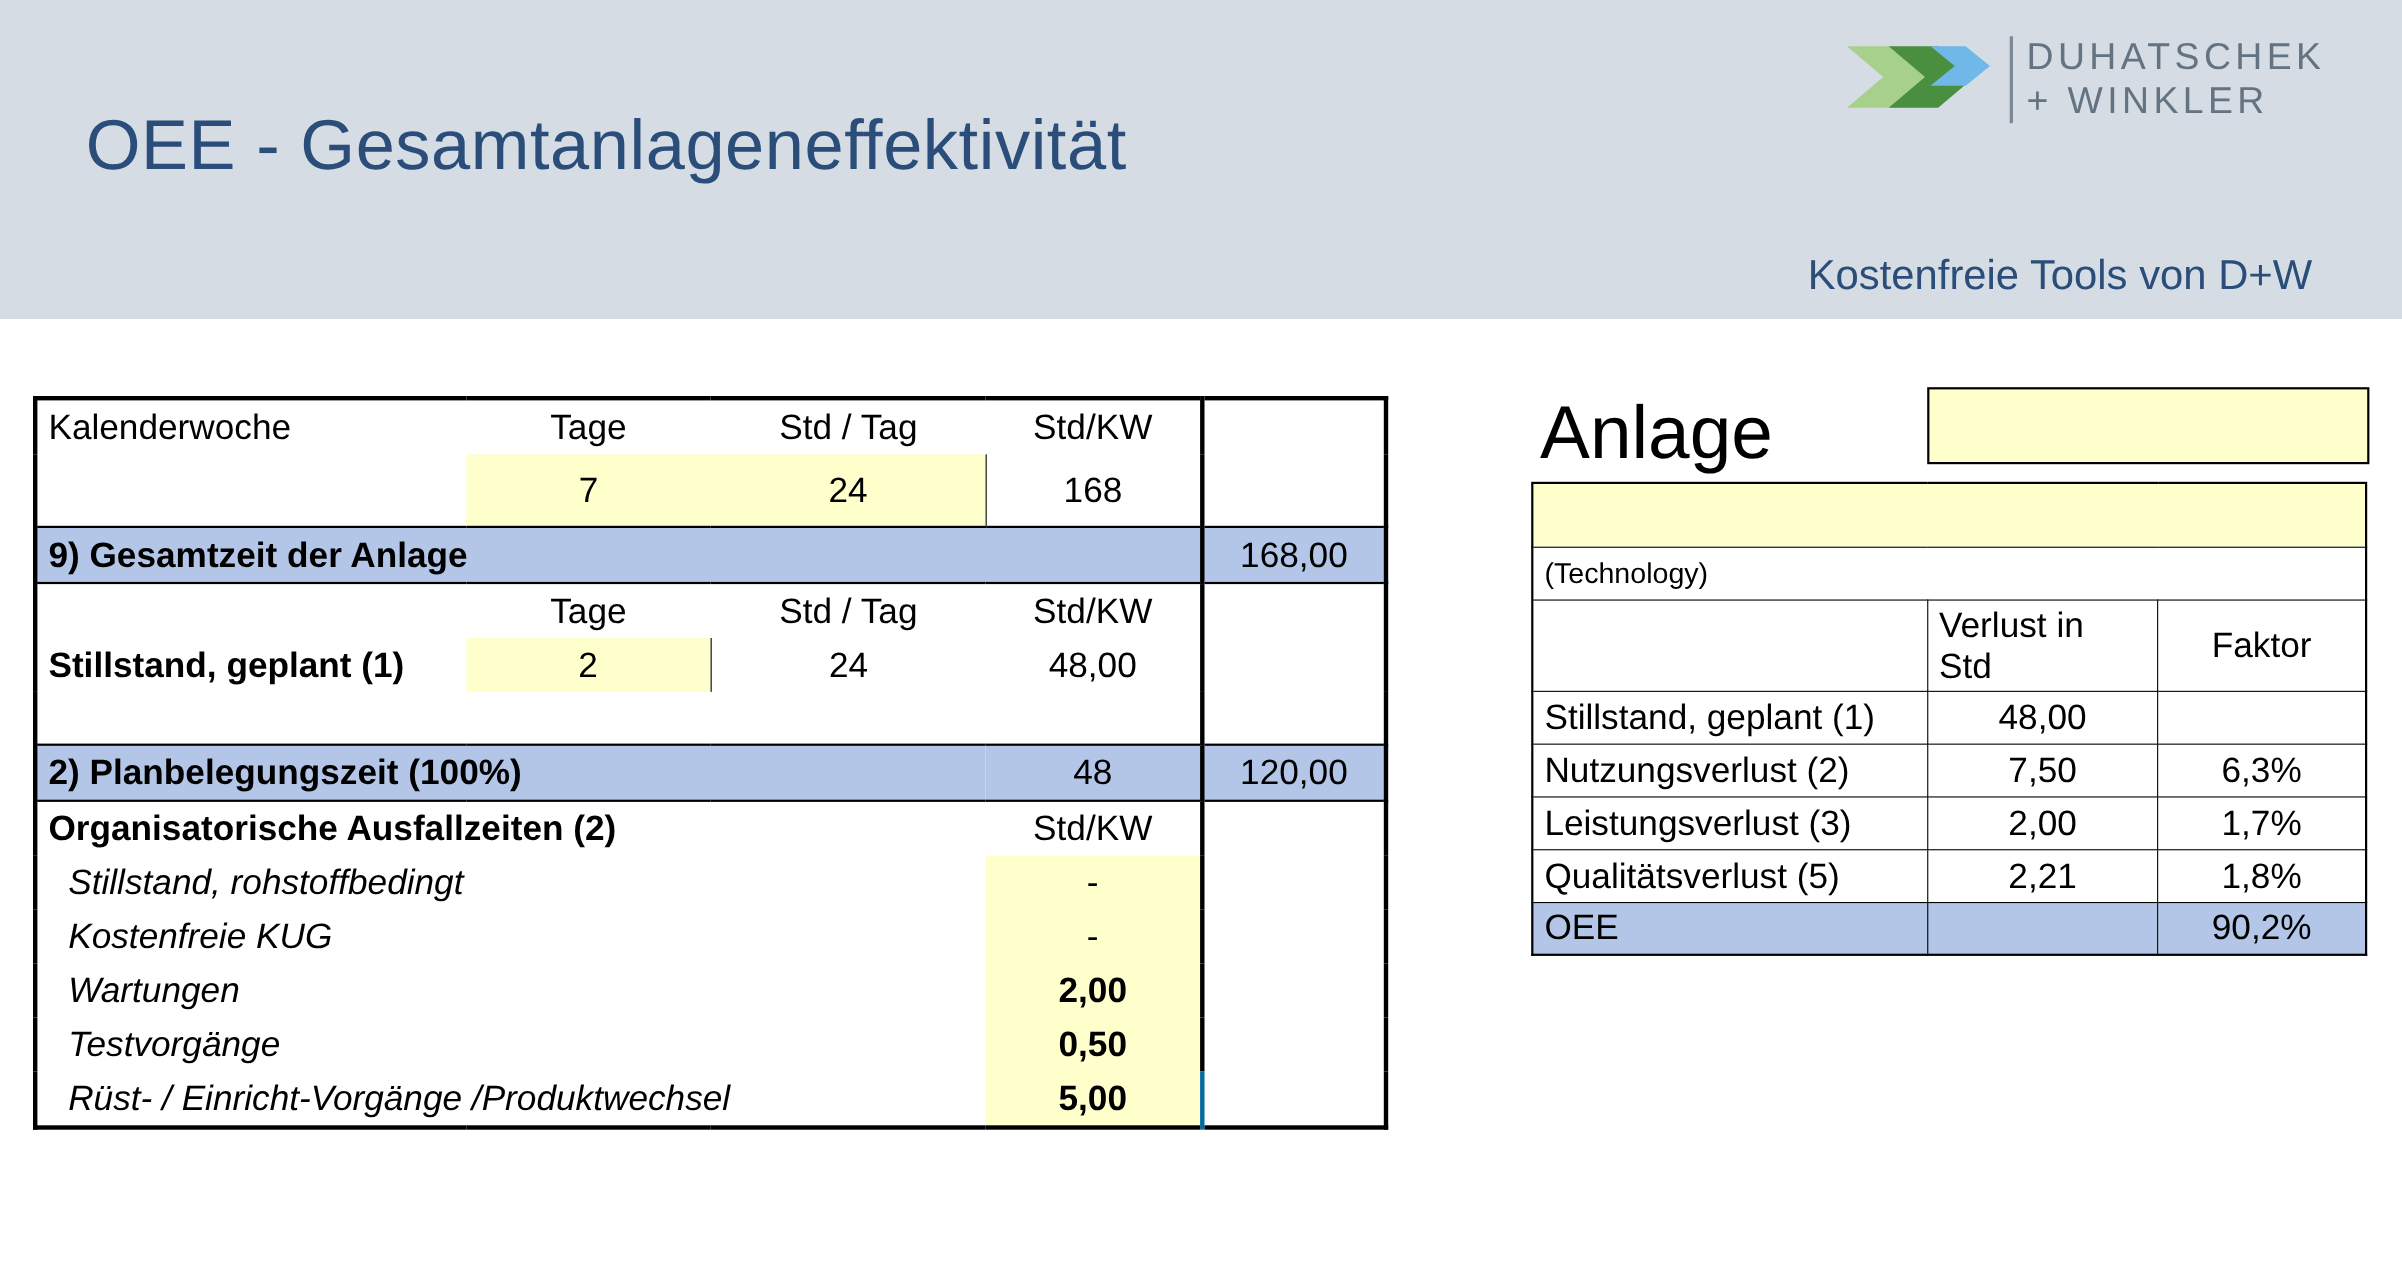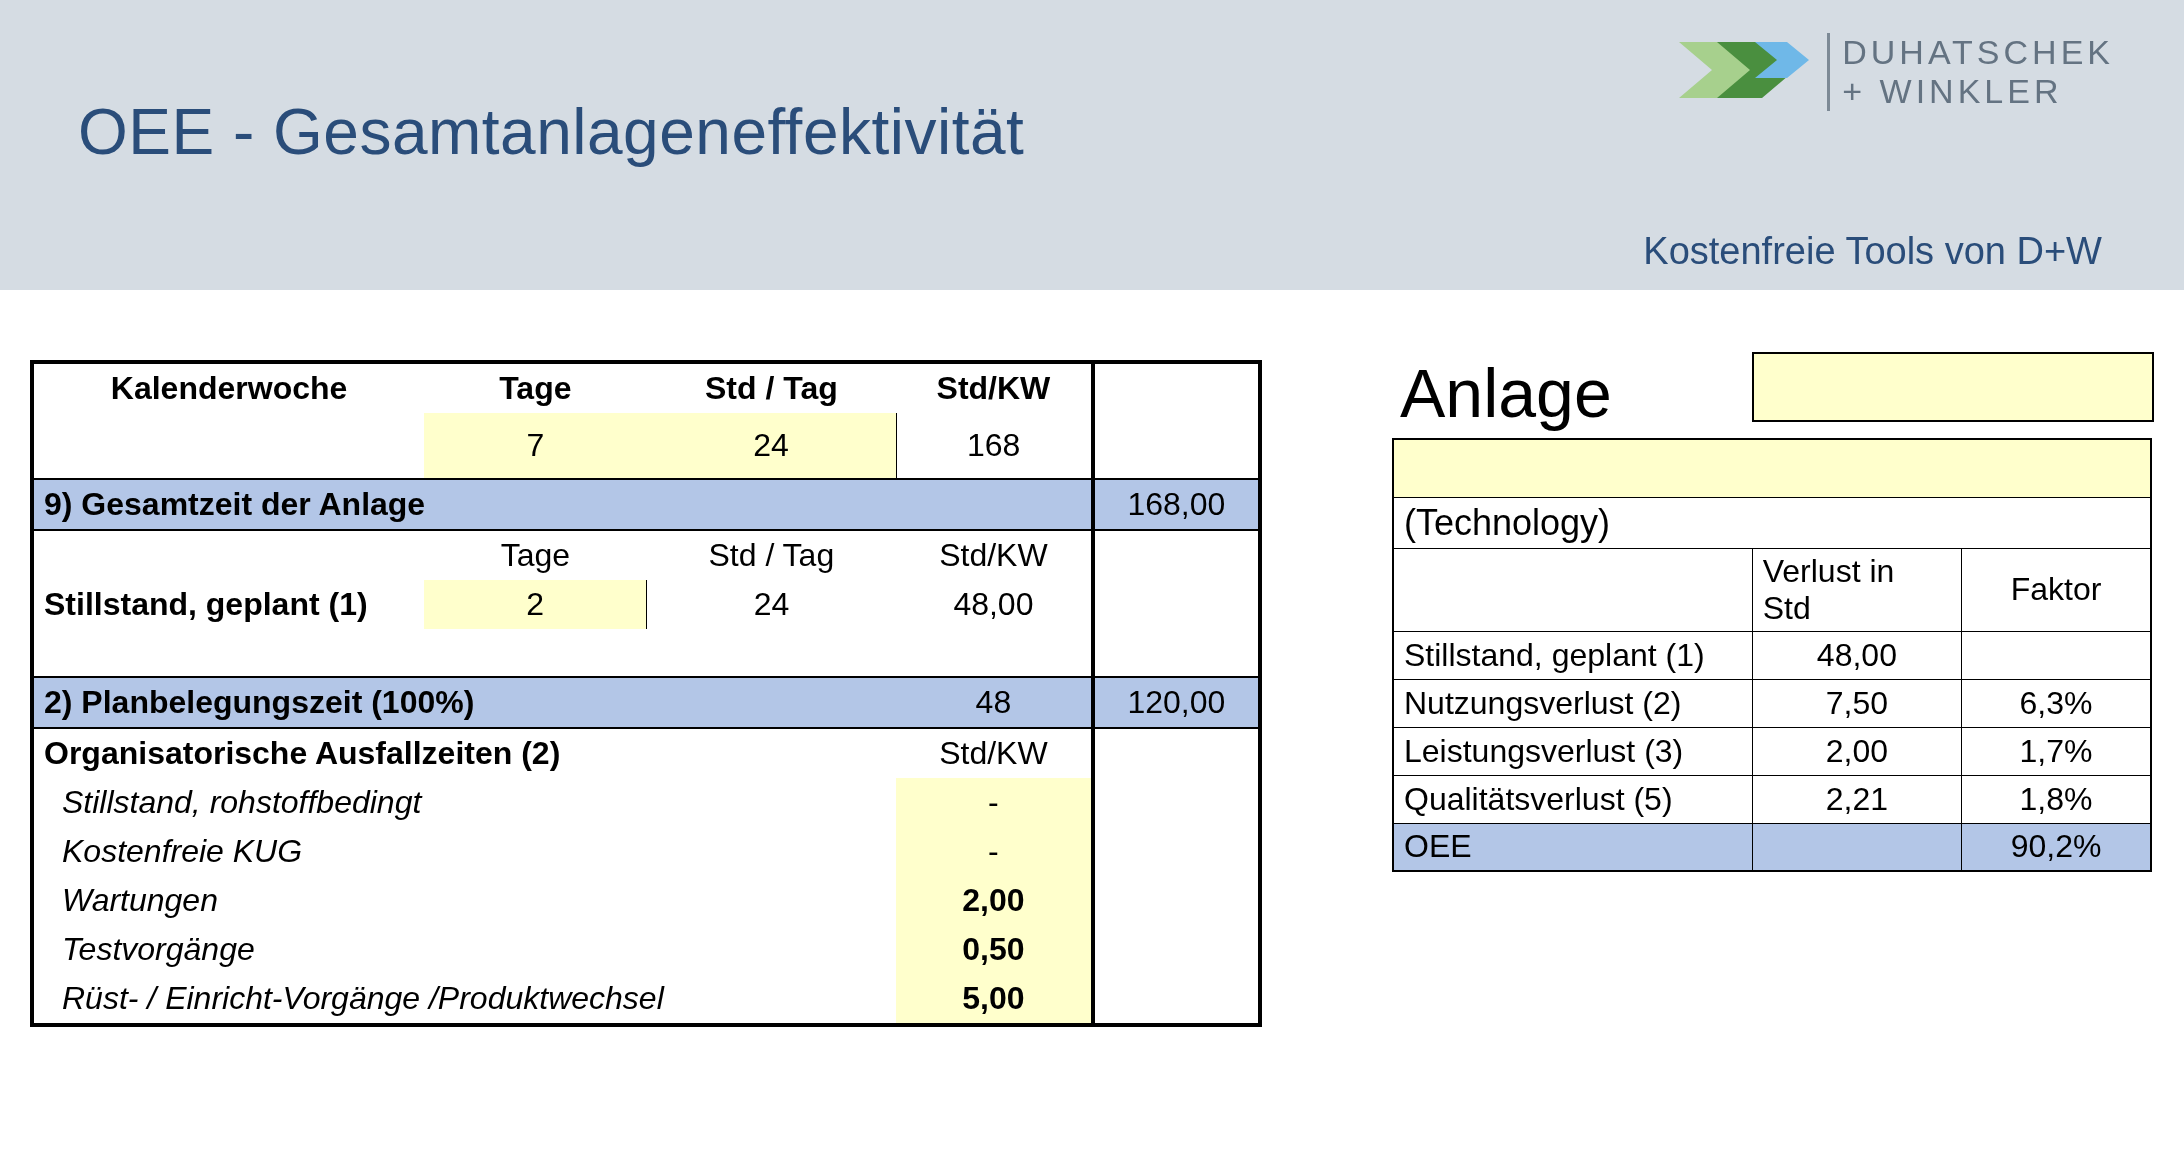--- a/index.html
+++ b/index.html
@@ -62,21 +62,21 @@
   }
   table { border-collapse: collapse; }
   .tbl-left { width: 1260px; border: 4px solid #000; }
   .tbl-left td, .tbl-left th {
     font-size: 32px;
     padding: 6px 10px;
     border: none;
     height: 48px;
     vertical-align: middle;
   }
-  .tbl-left .hrow td { font-weight: 700; text-align: center; }
+  .tbl-left .hrow td { font-weight: 400; }
   .row-sep td { border-bottom: 2px solid #000; }
   .blue-row td { background: #b3c6e7; }
   .yellow { background: #ffffcc; }
   .bold { font-weight: 700; }
   .center { text-align: center; }
   .col-total { border-left: 4px solid #000 !important; text-align:center; }
   .thinleft { border-left: 1px solid #000; }
   .thinbottom { border-bottom: 1px solid #000; }
   .thin-top { border-top: 1px solid #000; }
   .sub { padding-left: 28px !important; font-style: italic; }
@@ -90,21 +90,21 @@
     border: 2px solid #000; width: 402px; height: 70px;
     background: #ffffcc; margin-left: auto;
   }
   .tbl-right { width: 760px; border: 2px solid #000; margin-top: 0; }
   .tbl-right td, .tbl-right th {
     border: 1px solid #000;
     font-size: 32px;
     padding: 4px 10px;
     height: 48px;
   }
-  .tbl-right .tech td { background:#fff; font-size:36px; }
+  .tbl-right .tech td { background:#fff; font-size:26px; }
   .tbl-right .blue td { background: #b3c6e7; }
   .tbl-right td.center { text-align:center; }
   .tbl-right td.empty { }
   .right-yellow-row td { background:#ffffcc; height:58px; }
 </style>
 </head>
 <body>
 
 <div class="header">
   <div class="title">OEE - Gesamtanlageneffektivität</div>
@@ -196,21 +196,21 @@
       <td class="yellow center bold thinleft" style="border-right:1px solid #000">2,00</td>
       <td class="col-total"></td>
     </tr>
     <tr>
       <td class="sub" colspan="3">Testvorgänge</td>
       <td class="yellow center bold thinleft" style="border-right:1px solid #000">0,50</td>
       <td class="col-total"></td>
     </tr>
     <tr>
       <td class="sub" colspan="3">Rüst- / Einricht-Vorgänge /Produktwechsel</td>
-      <td class="yellow center bold thinleft" style="border-right:1px solid #0369a1">5,00</td>
+      <td class="yellow center bold thinleft" style="border-right:4px solid #0369a1">5,00</td>
       <td class="col-total"></td>
     </tr>
   </tbody>
     </table>
 
   <div class="right-wrap">
     <div class="anlage-hdr">
       <div class="anlage-label">Anlage</div>
       <div class="anlage-box"></div>
     </div>

